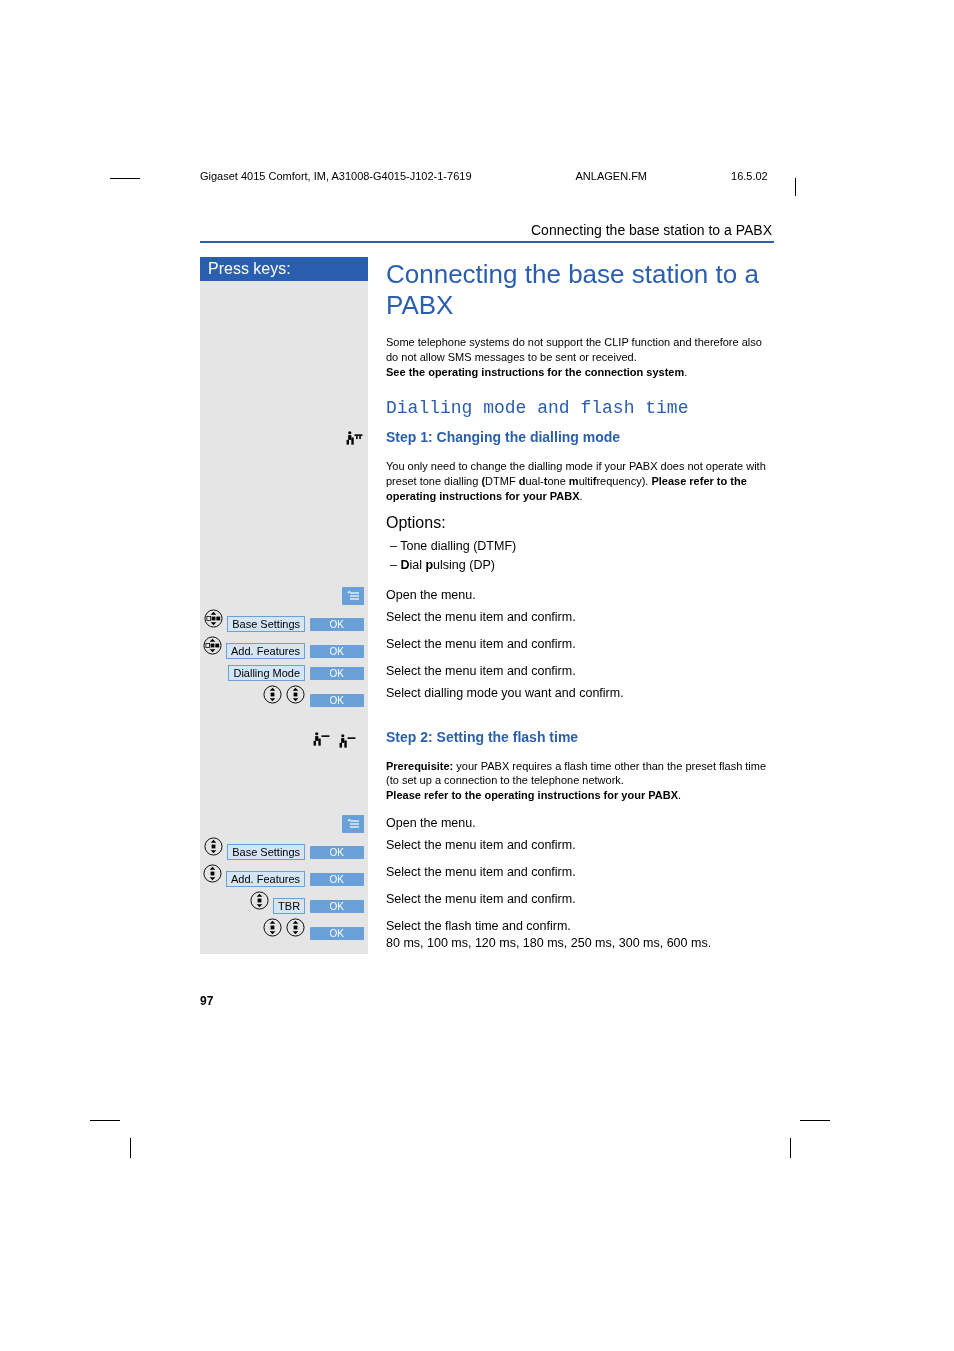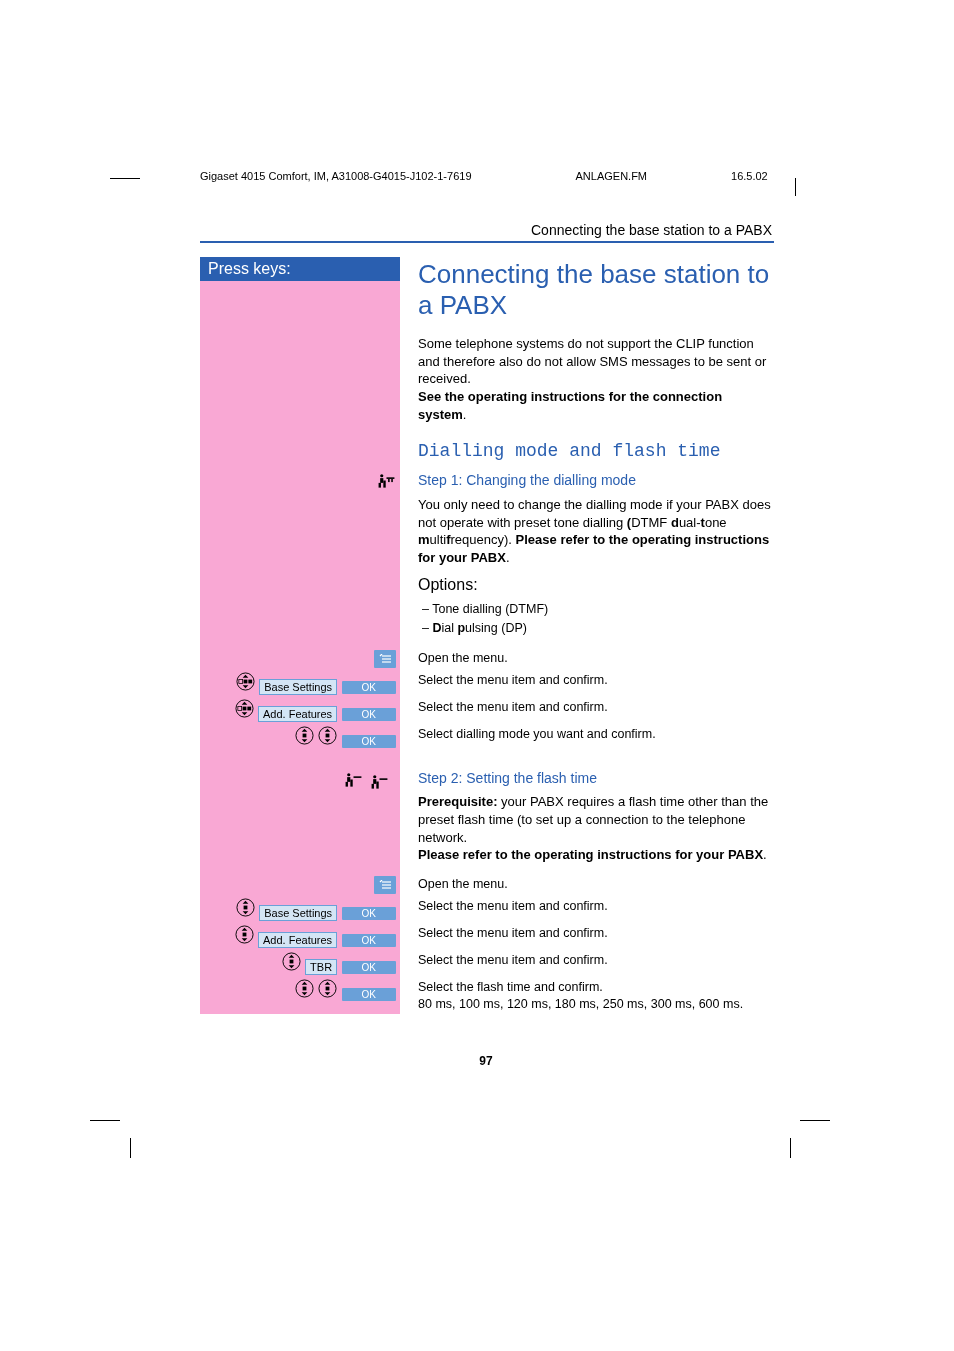--- a/index.html
+++ b/index.html
@@ -48,34 +48,35 @@
     width: 100%;
   }
   h1 {
     color: #2a5fb0;
     font-weight: normal;
     font-size: 26px;
     line-height: 1.2;
     margin-bottom: 14px;
   }
   .body-text {
-    font-size: 13px;
+    font-size: 11px;
     line-height: 1.35;
     margin-bottom: 16px;
+    margin-top: 12px;
   }
   h2 {
     color: #2a5fb0;
     font-weight: normal;
     font-size: 18px;
     margin-bottom: 4px;
     font-family: Liberation Mono, monospace;
   }
   h3 {
     color: #2a5fb0;
-    font-weight: normal;
+    font-weight: bold;
     font-size: 14px;
     margin-bottom: 6px;
   }
   .options-row {
     font-size: 16px;
     margin-bottom: 4px;
   }
   .dash-list {
     font-size: 12.5px;
     line-height: 1.5;
@@ -125,34 +126,34 @@
     text-align: right;
     padding-right: 6px;
     margin-top: 6px;
     margin-bottom: 4px;
     display: flex;
     justify-content: flex-end;
     align-items: flex-end;
     gap: 2px;
   }
   .page-num {
-    text-align: center;
+    text-align: left;
     font-size: 12px;
     font-weight: bold;
     margin-top: 40px;
     padding-right: 2px;
   }
   .layout-table {
     width: 100%;
     border-collapse: collapse;
   }
   .layout-table td { vertical-align: top; }
   .td-left {
-    width: 200px;
-    background: #f9a8d4;
+    width: 168px;
+    background: #e5e5e5;
     text-align: right;
     padding: 2px 4px 2px 2px;
   }
   .td-right {
     padding: 2px 0 2px 18px;
     font-size: 12.5px;
     line-height: 1.35;
   }
   .td-right h1,.td-right h2,.td-right h3 { margin-top:0; }
 </style>
@@ -266,20 +267,27 @@
                 <rect x="13" y="8" width="4" height="4" fill="#000"></rect>
                 <rect x="8" y="8" width="4" height="4" fill="#000"></rect>
               </svg>
         </span>
         <span class="label-box">Add. Features</span>
         <span class="ok-box">OK</span>
       </td>
       <td class="td-right">Select the menu item and confirm.</td>
     </tr>
 
+    <tr>
+      <td class="td-left">
+        <span class="label-box">Dialling Mode</span>
+        <span class="ok-box">OK</span>
+      </td>
+      <td class="td-right">Select the menu item and confirm.</td>
+    </tr>
 
     <tr>
       <td class="td-left">
         <span class="nav-icon">
           <svg viewBox="0 0 20 20">
                 <circle cx="10" cy="10" r="9" fill="none" stroke="#000" stroke-width="1"></circle>
                 <path d="M10 3 L7 6 L13 6 Z M10 17 L7 14 L13 14 Z" fill="#000"></path>
                 <rect x="8" y="8" width="4" height="4" fill="#000"></rect>
               </svg>
         </span>

